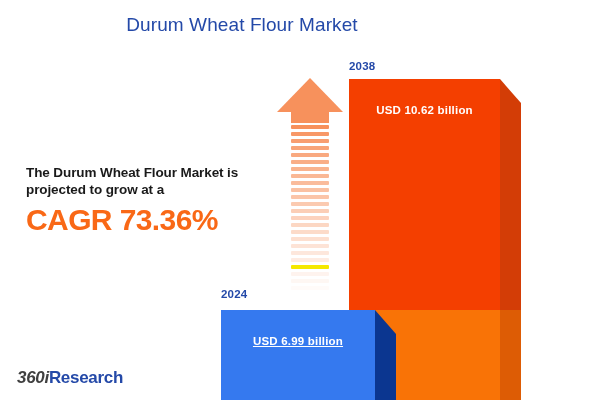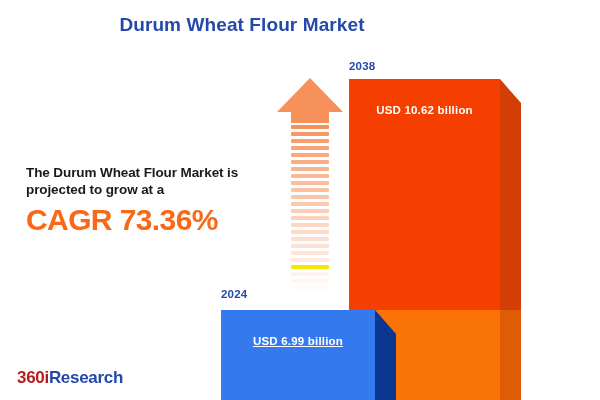--- a/index.html
+++ b/index.html
@@ -18,21 +18,21 @@
   }
 
   
   #chart-title {
     position: absolute;
     top: 14px;
     left: 0;
     width: 484px;
     text-align: center;
     font-size: 19px;
-    font-weight: bold;
+    font-weight: normal;
     color: #2449a8;
     letter-spacing: 0.1px;
   }
 
   
   #statement-block {
     position: absolute;
     left: 26px;
     top: 164px;
     width: 250px;
@@ -203,21 +203,21 @@
 
   
   #brand-logo {
     position: absolute;
     left: 17px;
     top: 368px;
     font-size: 17px;
     font-weight: bold;
     letter-spacing: -0.3px;
   }
-  #brand-logo-mark { color: #b91c1c; }
+  #brand-logo-mark { color: #404040; font-style: italic; }
   #brand-logo-text { color: #2449a8; }
 </style>
 </head>
 <body>
 
 <div id="canvas">
 
   <div id="chart-title">Durum Wheat Flour Market</div>
 
   <div id="statement-block">

